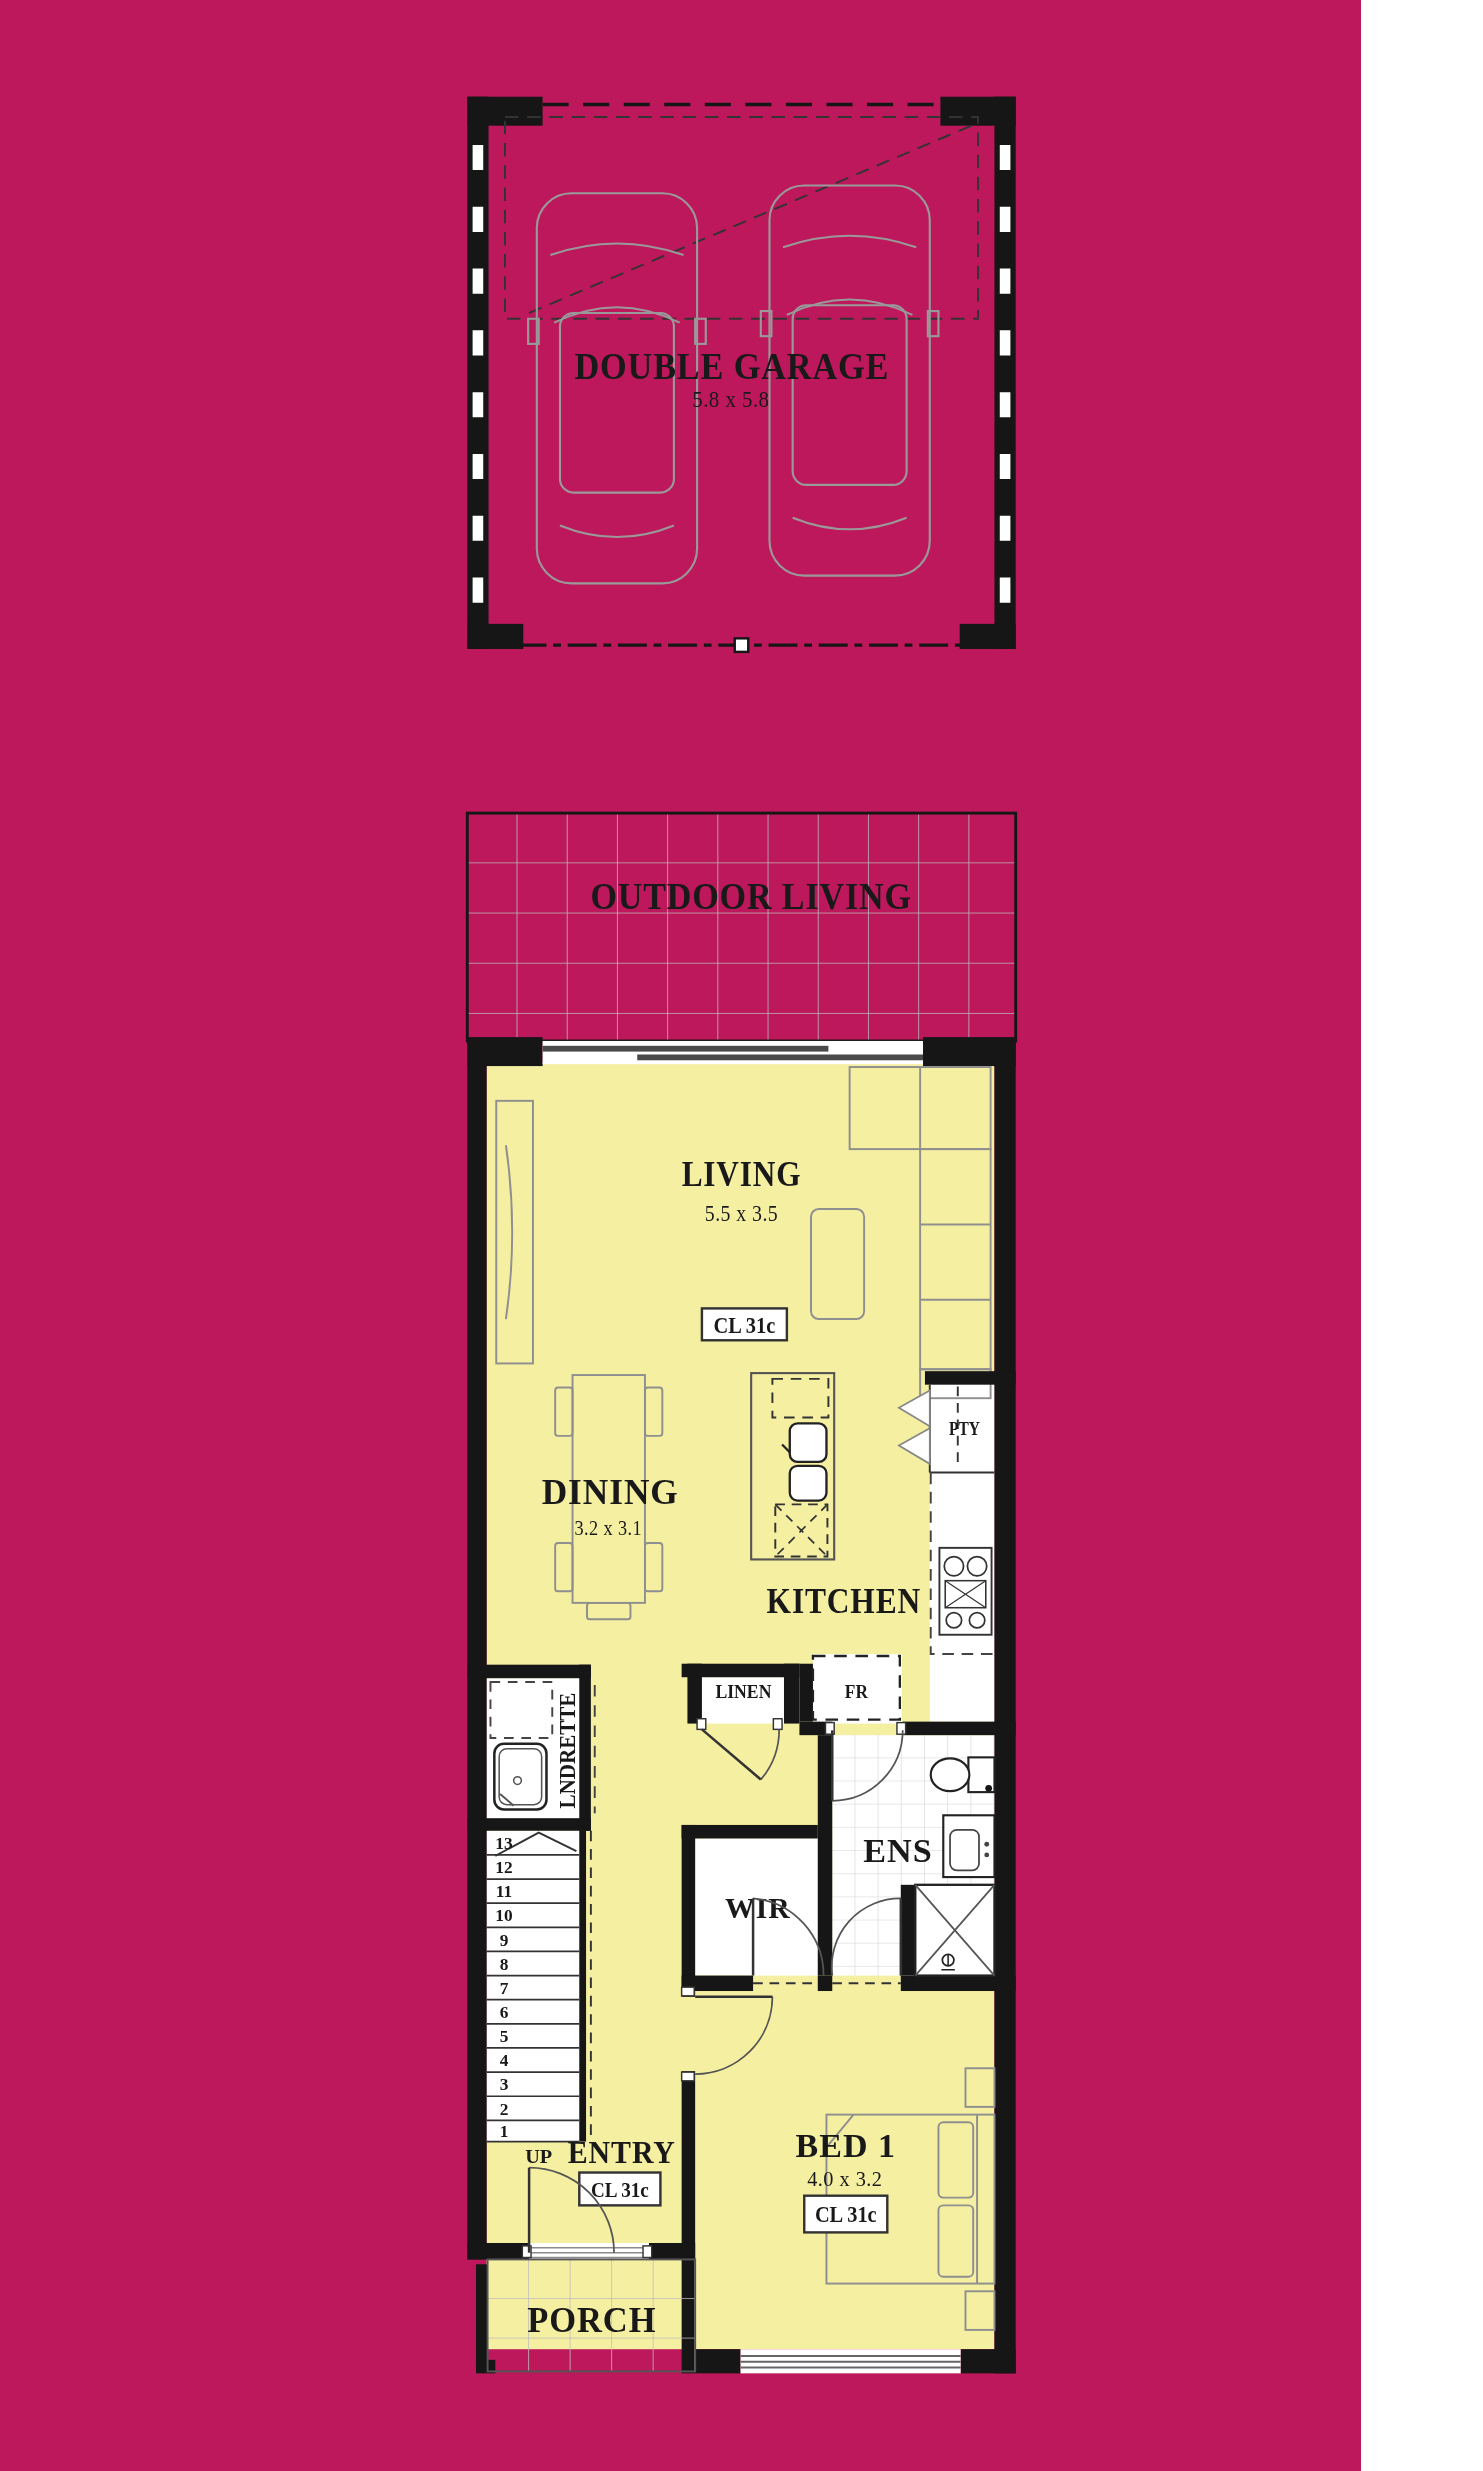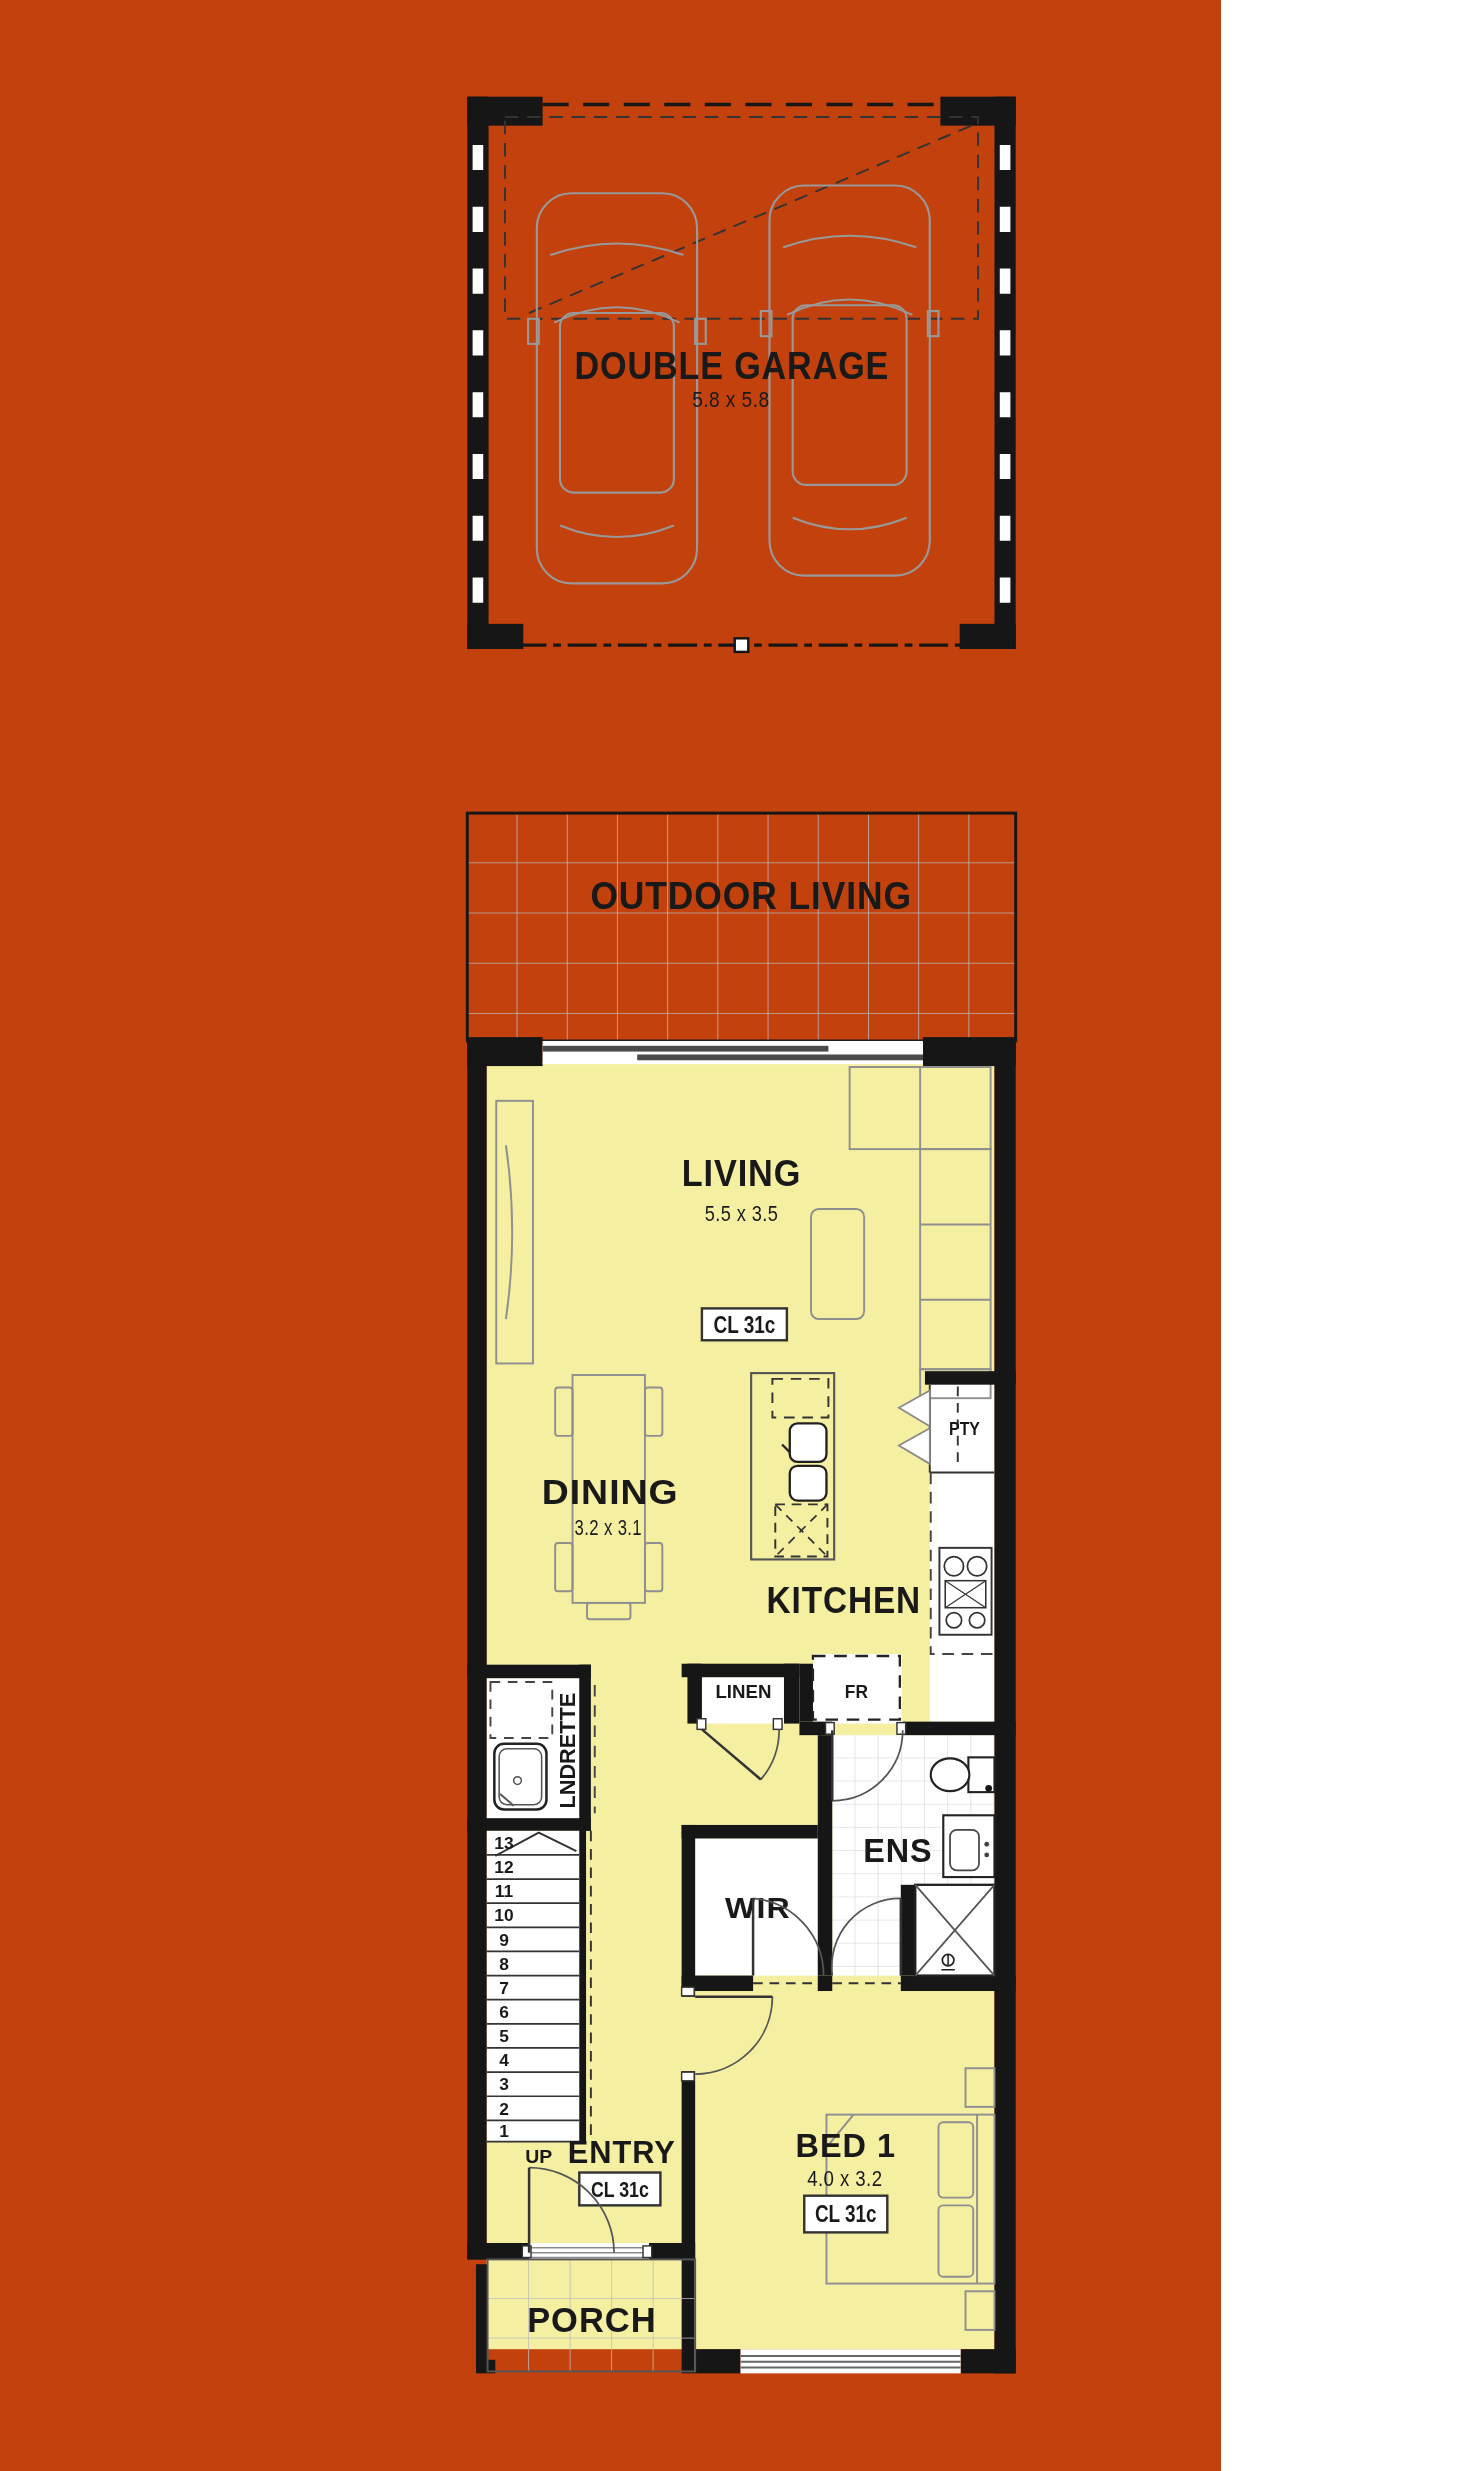--- a/index.html
+++ b/index.html
@@ -1,17 +1,17 @@
 <!DOCTYPE html>
 <html><head>
 <meta charset="utf-8">
 <style>
   html,body{margin:0;padding:0;background:#ffffff;}
-  #page{position:relative;width:1221px;height:2472px;background:#c2410c;overflow:hidden;
-        font-family:Liberation Sans, sans-serif;}
+  #page{position:relative;width:1361px;height:2472px;background:#be185d;overflow:hidden;
+        font-family:Liberation Serif, serif;}
   svg{position:absolute;left:0;top:0;}
   text{fill:#191919;}
   .lbl{font-weight:bold;letter-spacing:1px;}
   .dim{font-weight:normal;letter-spacing:0.5px;}
   .cl{font-weight:bold;}
   .wall{fill:#161616;}
   .furn{fill:none;stroke:#8f8f8f;stroke-width:2;}
   .fix{fill:#ffffff;stroke:#222;stroke-width:2.4;}
   .door{fill:none;stroke:#555;stroke-width:1.8;}
   .leaf{stroke:#333;stroke-width:2.6;}

